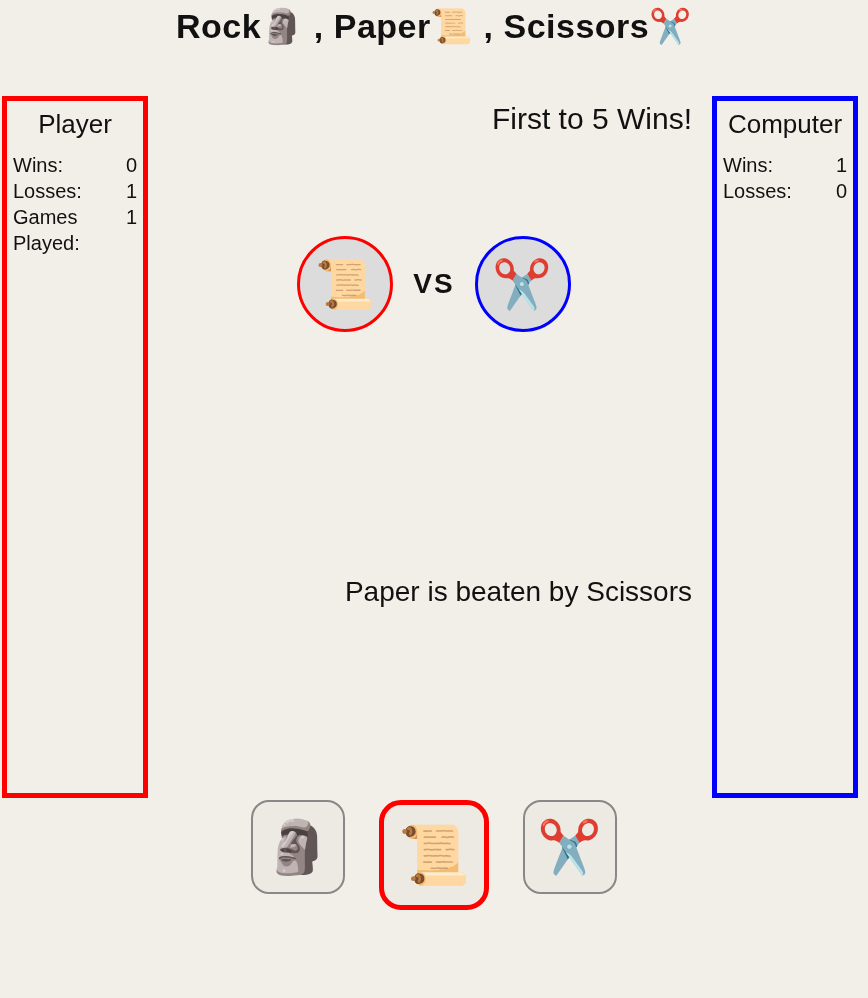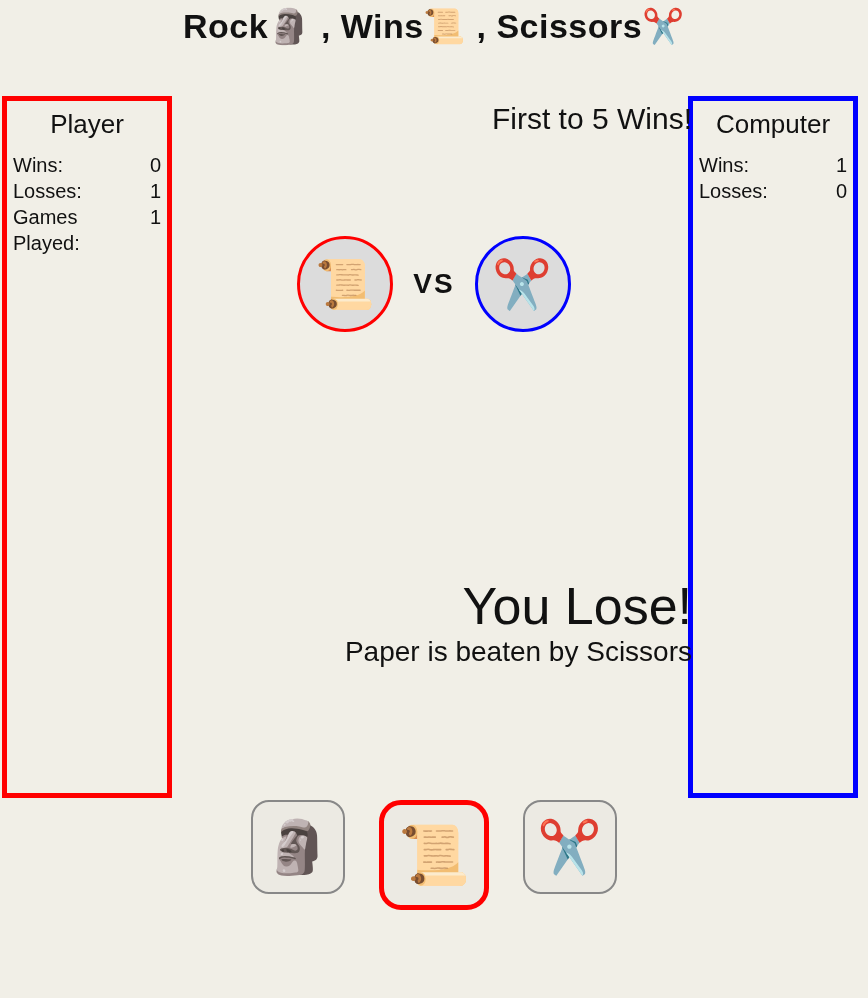--- a/index.html
+++ b/index.html
@@ -15,21 +15,21 @@
     text-align: center;
     font-size: 34px;
     font-weight: 700;
     padding-top: 6px;
     letter-spacing: 0.5px;
   }
   .title .w { display:inline-block; }
   .panel {
     position: absolute;
     top: 96px;
-    width: 170px;
+    width: 146px;
     height: 702px;
     border: 5px solid;
     background: #f1efe7;
     padding: 8px 6px;
   }
   .panel.left  { left: 2px;  border-color: #ff0000; }
   .panel.right { right: 10px; border-color: #0000ff; }
   .panel h2 {
     font-size: 26px;
     font-weight: 400;
@@ -95,21 +95,21 @@
     width: 110px; height: 110px;
     border: 5px solid #ff0000;
     border-radius: 22px;
     font-size: 58px;
   }
 </style>
 </head>
 <body>
 
 <div class="title">
-  <span class="w">Rock</span><span>🗿</span><span> , </span><span class="w">Wins</span><span>📜</span><span> , </span><span class="w">Scissors</span><span>✂️</span>
+  <span class="w">Rock</span><span>🗿</span><span> , </span><span class="w">Paper</span><span>📜</span><span> , </span><span class="w">Scissors</span><span>✂️</span>
 </div>
 
 <div class="panel left">
   <h2>Player</h2>
   <div class="stats">
     <div class="stats-row">
       <span>Wins:</span>
       <span>0</span>
     </div>
     <div class="stats-row">
@@ -144,21 +144,20 @@
     <div class="chip player">
       <span>📜</span>
     </div>
     <div class="vs">VS</div>
     <div class="chip computer">
       <span>✂️</span>
     </div>
   </div>
 
   <div class="result">
-    <h1>You Lose!</h1>
     <p>Paper is beaten by Scissors</p>
   </div>
 
   <div class="choices">
     <div class="choice-btn">
       <span>🗿</span>
     </div>
     <div class="choice-btn selected">
       <span>📜</span>
     </div>

